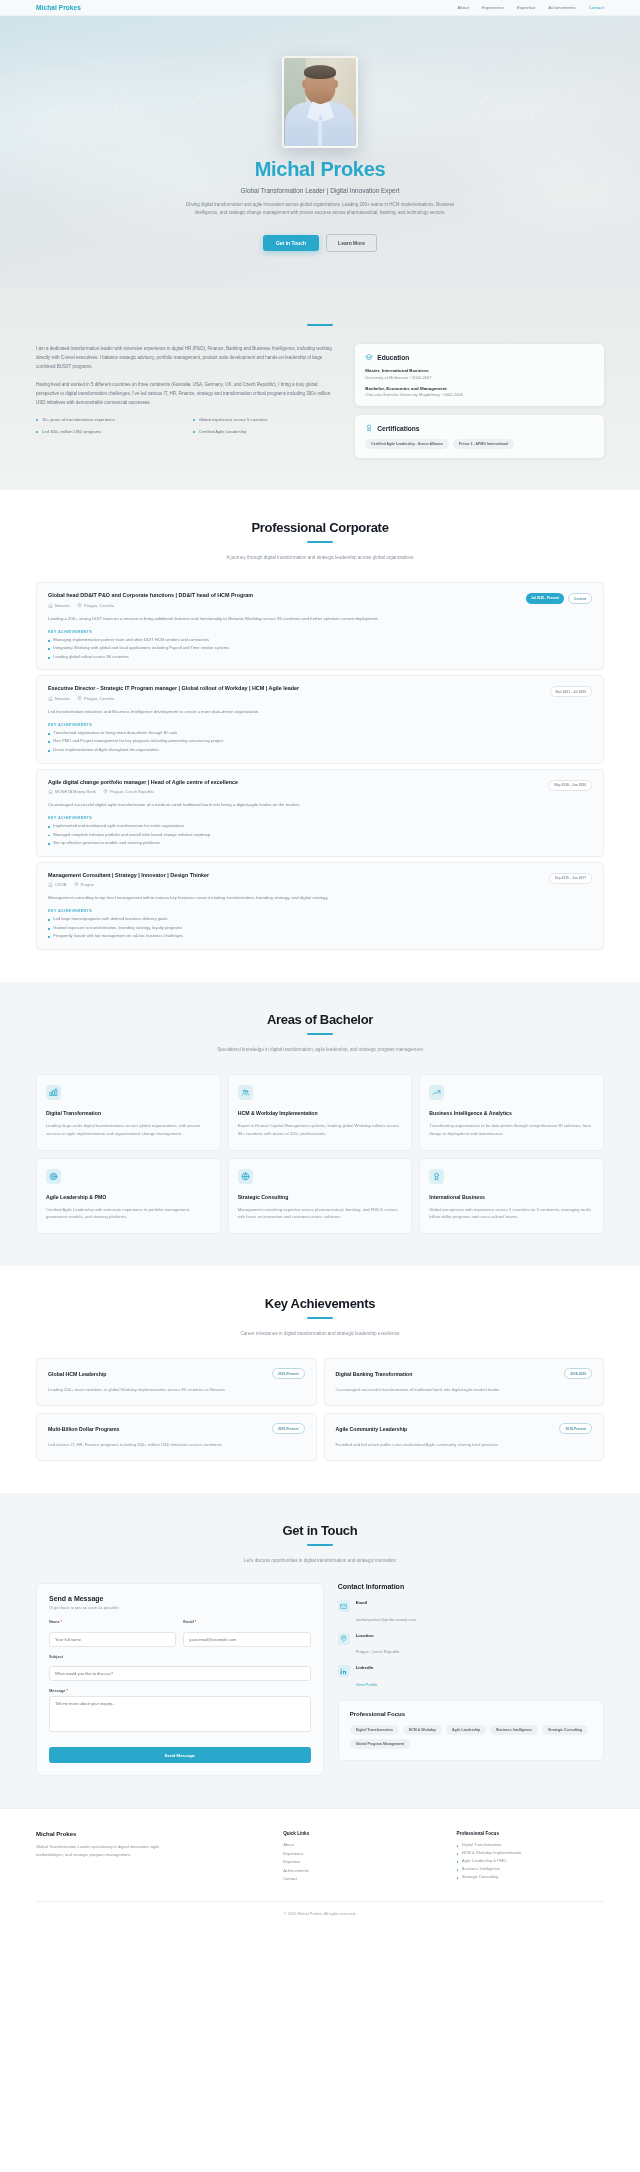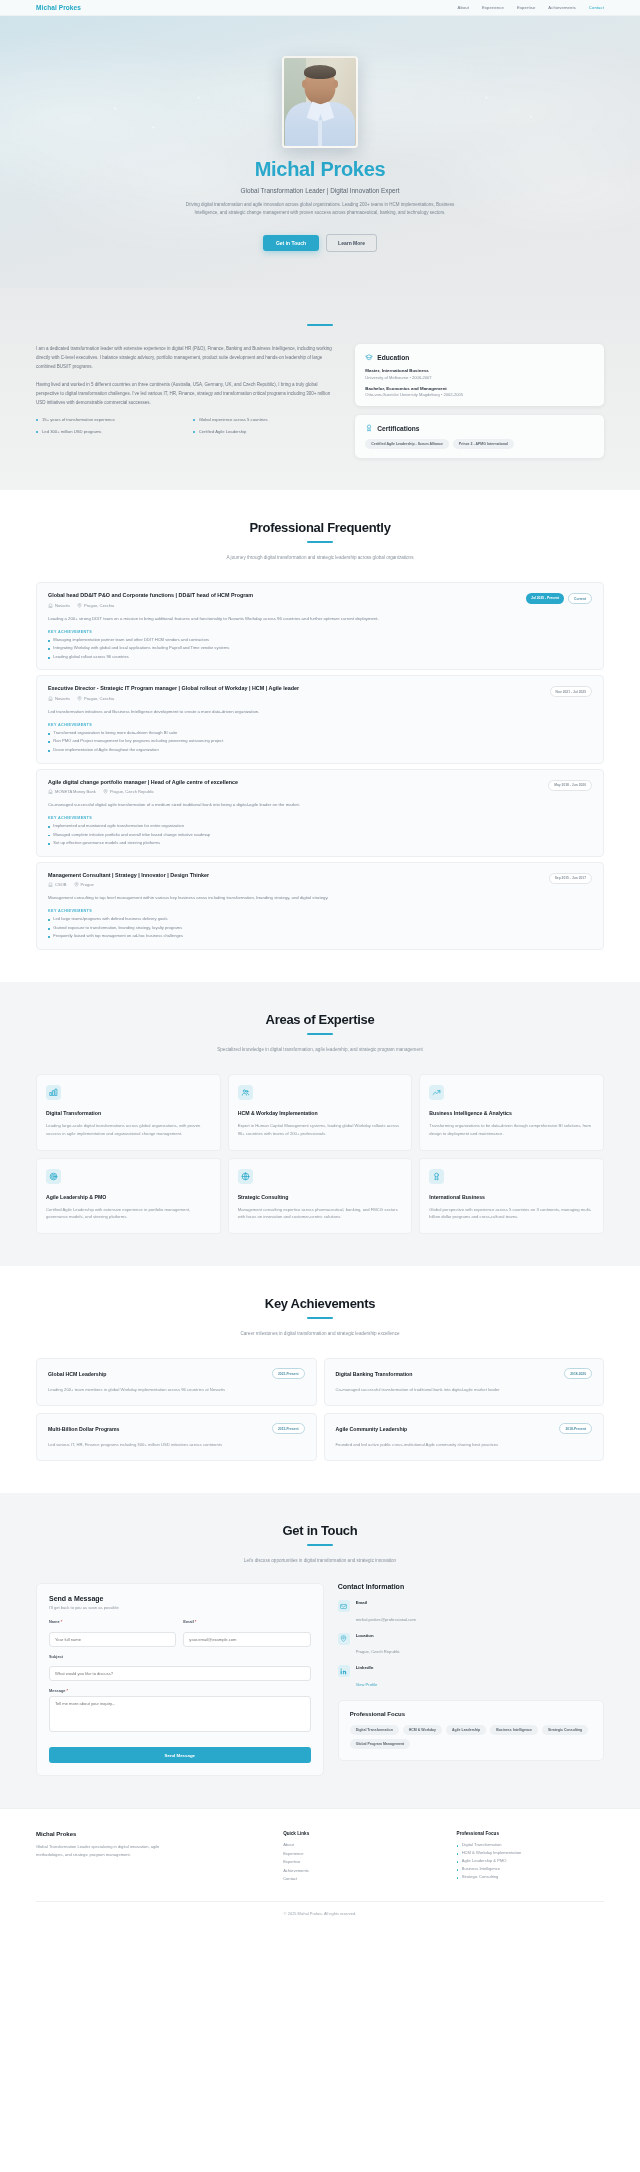--- a/index.html
+++ b/index.html
@@ -317,21 +317,21 @@
           <div class="cert-wrap">
             <span class="cert-chip">Certified Agile Leadership - Scrum Alliance</span>
             <span class="cert-chip">Prince 2 - APMG International</span>
           </div>
         </div>
       </div>
     </div>
   </div>
 
   <div class="section exp">
-    <div class="sec-title">Professional Frequently</div>
+    <div class="sec-title">Professional Corporate</div>
     <div class="sec-rule"></div>
     <div class="sec-sub">A journey through digital transformation and strategic leadership across global organizations</div>
     <div class="exp-list" id="exp-list">
   <div class="exp-card">
     <div class="exp-top">
       <div>
         <div class="exp-role">Global head DD&amp;IT P&amp;O and Corporate functions | DD&amp;IT head of HCM Program</div>
         <div class="exp-meta">
           <span><svg width="5" height="5" viewBox="0 0 24 24" fill="none" stroke="#9aa4ad" stroke-width="2">
                     <path d="M3 21h18M5 21V7l7-4 7 4v14"></path>
@@ -473,21 +473,21 @@
             <div class="ka-item">
               <span class="sq"></span>
               <span>Frequently liaised with top management on ad-hoc business challenges</span>
             </div>
     </div>
   </div>
       </div>
   </div>
 
   <div class="section expertise">
-    <div class="sec-title">Areas of Expertise</div>
+    <div class="sec-title">Areas of Bachelor</div>
     <div class="sec-rule"></div>
     <div class="sec-sub">Specialized knowledge in digital transformation, agile leadership, and strategic program management</div>
     <div class="exp-grid" id="skill-grid">
   <div class="sk-card">
     <div class="sk-ico">
             <svg width="9" height="9" viewBox="0 0 24 24" fill="none" stroke="#29a8cb" stroke-width="2" stroke-linecap="round" stroke-linejoin="round">
               <rect x="3" y="12" width="4" height="8"></rect>
               <rect x="10" y="7" width="4" height="13"></rect>
               <rect x="17" y="3" width="4" height="17"></rect>
             </svg>

